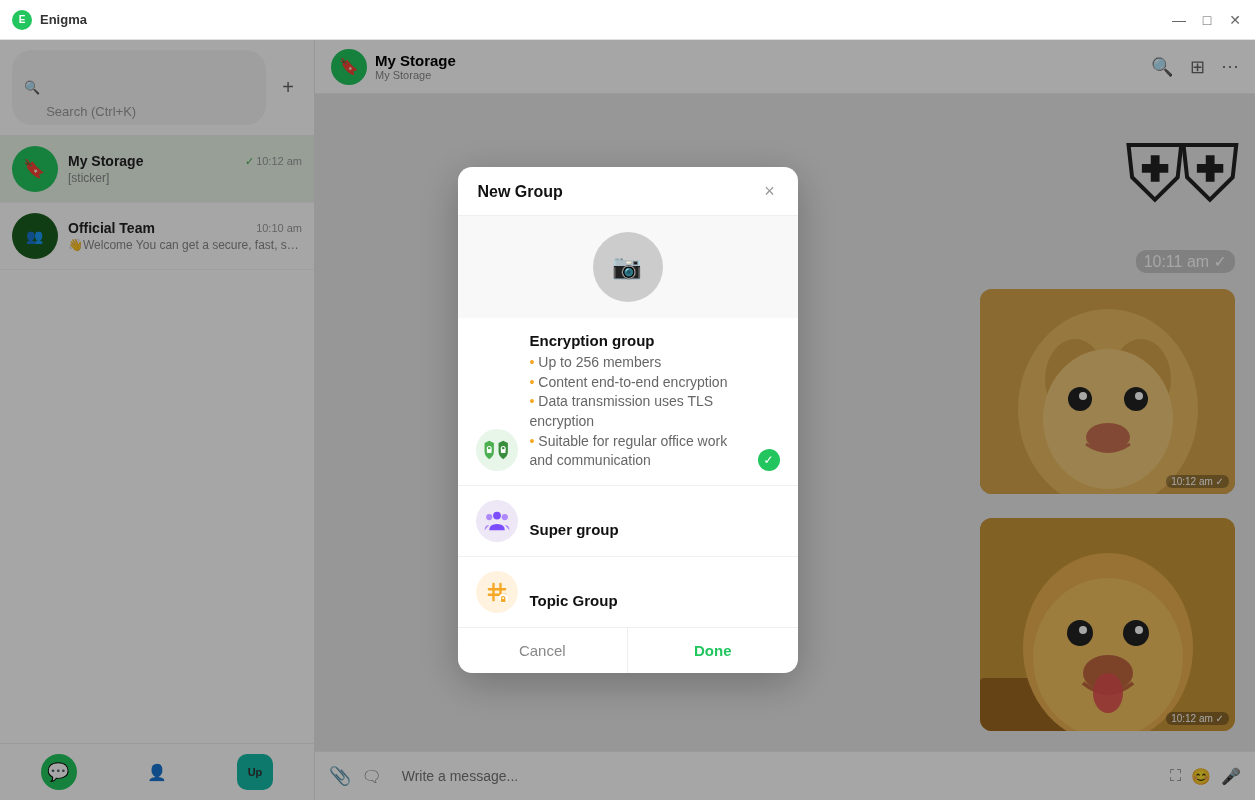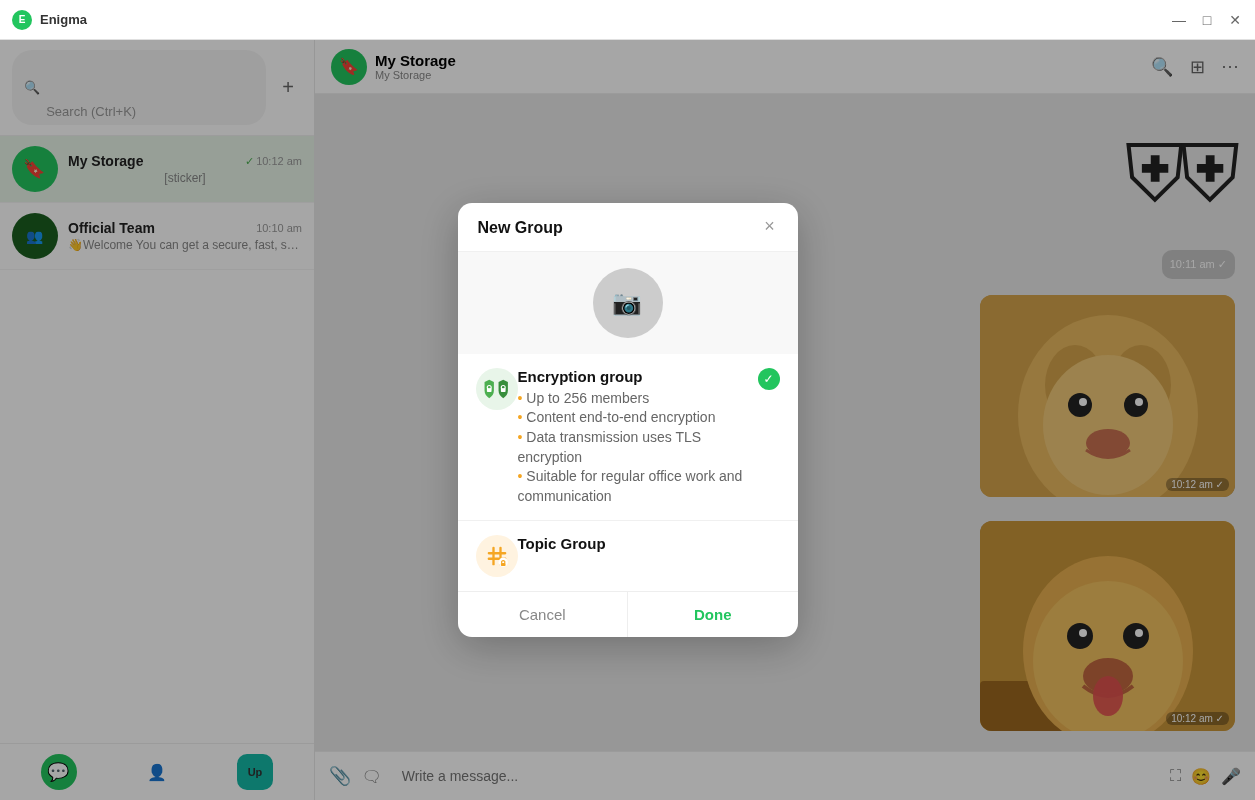--- a/index.html
+++ b/index.html
@@ -157,21 +157,20 @@
       color: #999;
       white-space: nowrap;
     }
     .chat-preview {
       font-size: 12px;
       color: #888;
       white-space: nowrap;
       overflow: hidden;
       text-overflow: ellipsis;
       margin-top: 2px;
-      text-align: center;
     }
     .check-icon { color: #4CAF50; font-size: 11px; margin-right: 2px; }
 
     .sidebar-bottom {
       display: flex;
       padding: 10px;
       border-top: 1px solid #eee;
       justify-content: space-around;
     }
     .sidebar-bottom-btn {
@@ -222,22 +221,22 @@
       flex-direction: column;
       align-items: flex-end;
       gap: 16px;
     }
 
     .msg-time-badge {
       align-self: flex-end;
       background: rgba(0,0,0,0.15);
       color: #fff;
       border-radius: 10px;
-      padding: 8px 8px;
-      font-size: 11px;
+      padding: 2px 8px;
+      font-size: 16px;
     }
 
     .msg-image-block {
       border-radius: 12px;
       overflow: hidden;
       max-width: 260px;
       position: relative;
     }
 
     .fake-img-dog1 {
@@ -369,25 +368,26 @@
       font-size: 24px;
     }
 
     .dialog-options {
       flex: 1;
       overflow-y: auto;
     }
 
     .group-option {
       display: flex;
-      align-items: flex-start;
+      align-items: flex-end;
       padding: 14px 18px;
       cursor: pointer;
       border-bottom: 1px solid #f0f0f0;
       position: relative;
+      gap: 12px;
     }
     .group-option:last-child {
       border-bottom: none;
     }
 
     .option-icon {
       width: 42px;
       height: 42px;
       border-radius: 50%;
       display: flex;
@@ -663,20 +663,36 @@
           <div class="option-desc">
             <div><span class="bullet">• </span>Up to 256 members</div>
             <div><span class="bullet">• </span>Content end-to-end encryption</div>
             <div><span class="bullet">• </span>Data transmission uses TLS encryption</div>
             <div><span class="bullet">• </span>Suitable for regular office work and communication</div>
           </div>
         </div>
         <div class="option-check">✓</div>
       </div>
 
+      <div class="group-option">
+        <div class="option-icon icon-super">
+          <svg viewBox="0 0 36 36" width="36" height="36" xmlns="http://www.w3.org/2000/svg">
+
+            <circle cx="18" cy="11" r="5" fill="#7c4dff"></circle>
+            <path d="M8 30 Q8 22 18 22 Q28 22 28 30" fill="#7c4dff"></path>
+            <circle cx="8" cy="13" r="4" fill="#9c6fff" opacity="0.8"></circle>
+            <path d="M2 30 Q2 23 8 23" fill="#9c6fff" opacity="0.8" stroke="none"></path>
+            <circle cx="28" cy="13" r="4" fill="#9c6fff" opacity="0.8"></circle>
+            <path d="M34 30 Q34 23 28 23" fill="#9c6fff" opacity="0.8" stroke="none"></path>
+          </svg>
+        </div>
+        <div class="option-content">
+          <div class="option-name">Super group</div>
+        </div>
+      </div>
 
 
       <div class="group-option" style="border-bottom:none;">
         <div class="option-icon icon-topic">
           <svg viewBox="0 0 36 36" width="36" height="36" xmlns="http://www.w3.org/2000/svg">
 
             <rect x="12" y="6" width="3" height="24" rx="1.5" fill="#f5a623"></rect>
             <rect x="21" y="6" width="3" height="24" rx="1.5" fill="#f5a623"></rect>
             <rect x="6" y="13" width="24" height="3" rx="1.5" fill="#f5a623"></rect>
             <rect x="6" y="20" width="24" height="3" rx="1.5" fill="#f5a623"></rect>

